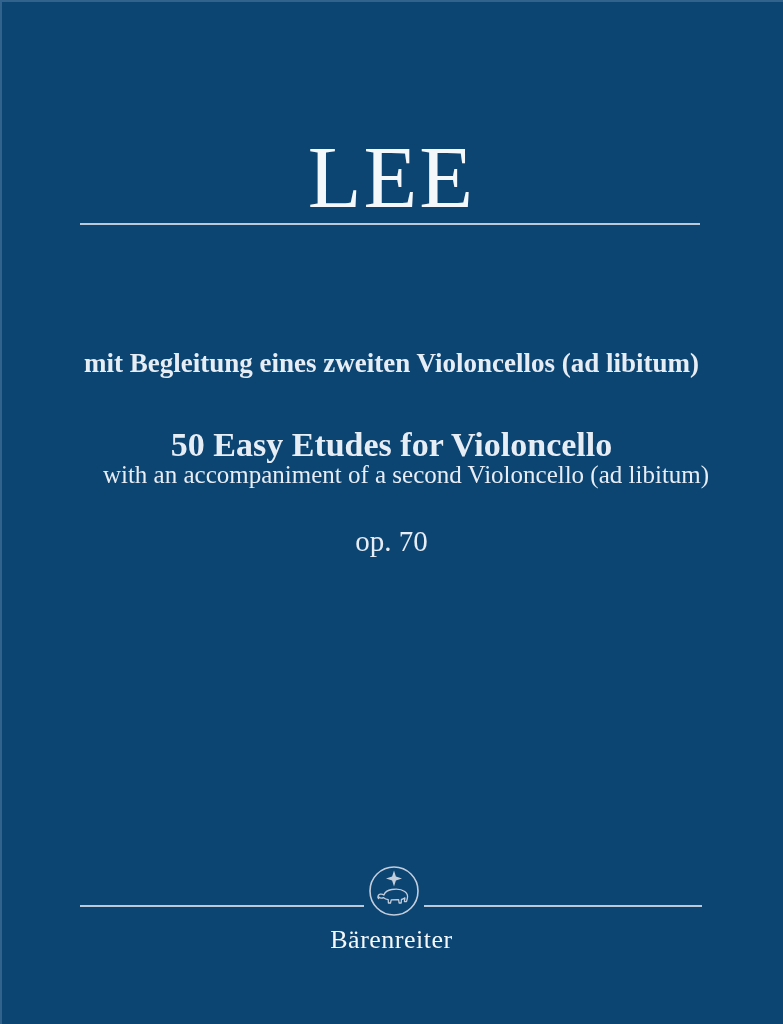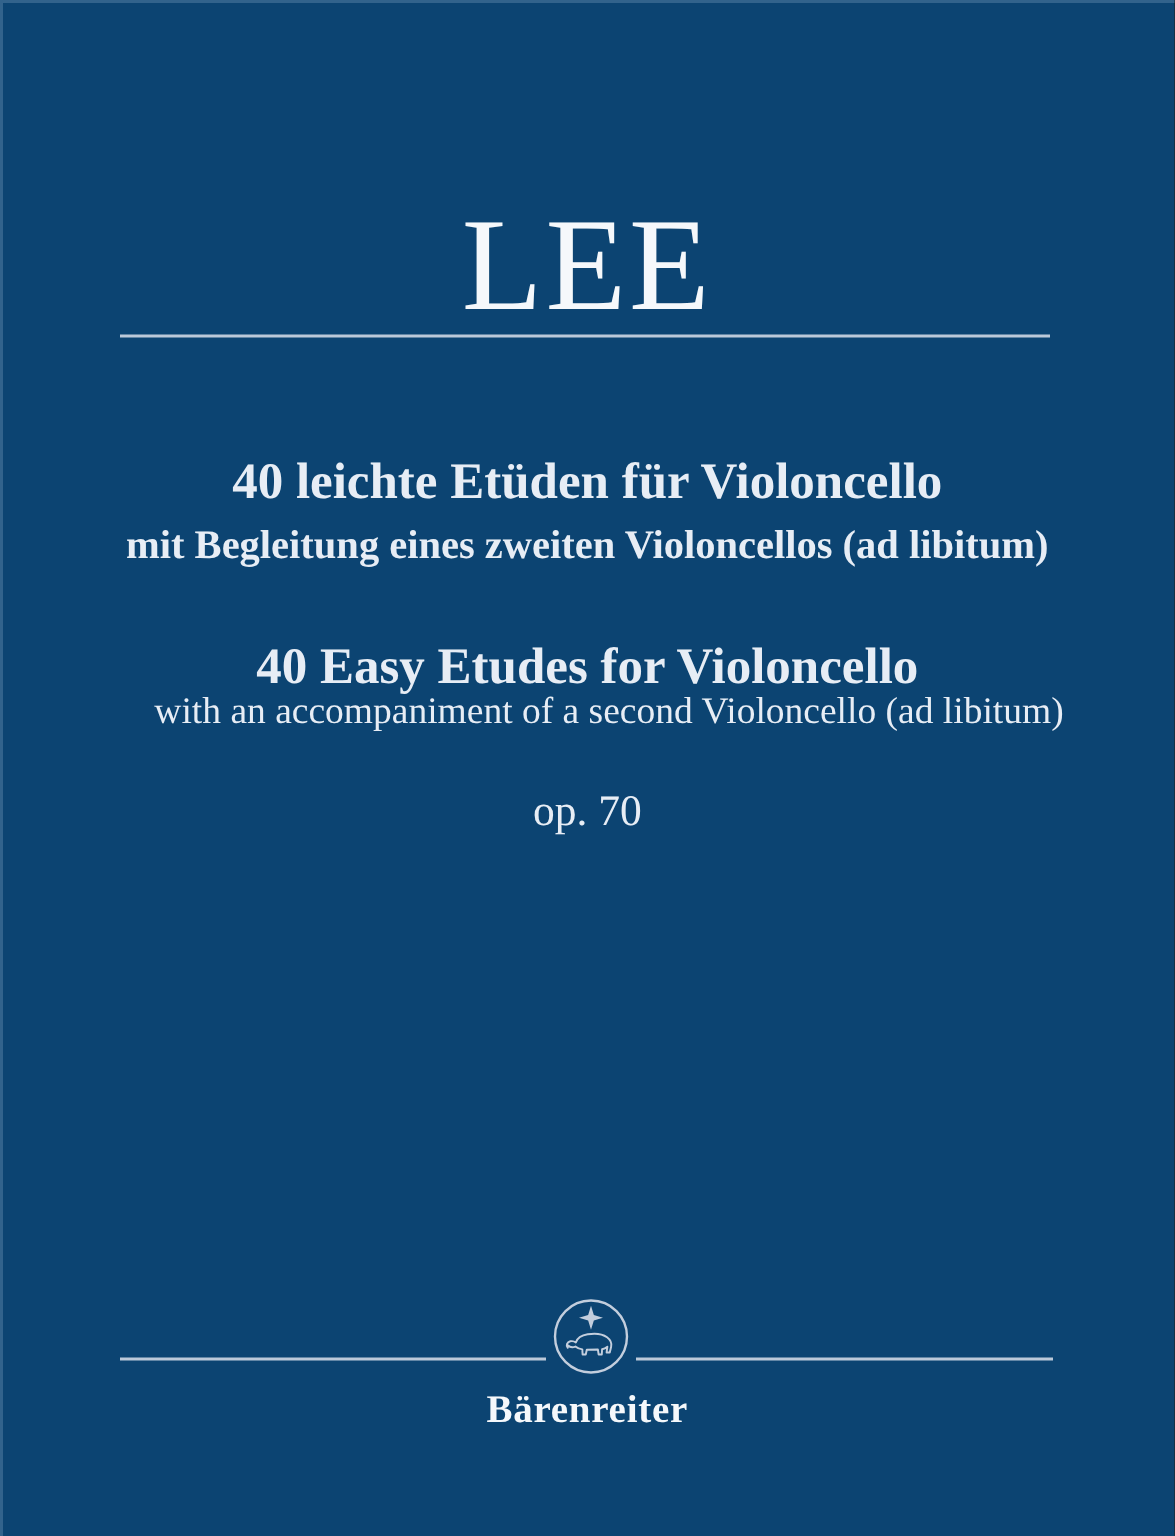--- a/index.html
+++ b/index.html
@@ -56,21 +56,21 @@
     padding-left: 29px;
   }
   .opus {
     top: 524px;
     font-size: 29px;
     font-weight: 400;
   }
   .publisher {
     top: 924px;
     font-size: 26px;
-    font-weight: 700;
+    font-weight: 400;
     letter-spacing: 0.5px;
     color: var(--text-bright, #f5f8fb);
   }
   .rule {
     position: absolute;
     height: 2px;
     background: var(--rule, #bcc9d9);
   }
   .rule-top {
     top: 223px;
@@ -102,25 +102,24 @@
 </style>
 </head>
 <body>
 
 <div class="cover" style="--bg: #0c4472; --text: #e7edf5; --text-bright: #f5f8fb; --rule: #bcc9d9;">
 
   <div class="centered-text composer">LEE</div>
 
   <div class="rule rule-top"></div>
 
-  <div class="centered-text title-de">40 leichte Etüden für Violoncello</div>
 
   <div class="centered-text subtitle-de">mit Begleitung eines zweiten Violoncellos (ad libitum)</div>
 
-  <div class="centered-text title-en">40 Easy Etudes for Violoncello</div>
+  <div class="centered-text title-en">50 Easy Etudes for Violoncello</div>
 
   <div class="centered-text subtitle-en">with an accompaniment of a second Violoncello (ad libitum)</div>
 
   <div class="centered-text opus">op. 70</div>
 
   <div class="rule rule-bottom-left"></div>
 
   <div class="logo">
     <svg viewBox="0 0 52 52">
       <circle cx="26" cy="26" r="24" fill="none" stroke="#c3cedd" stroke-width="1.6"></circle>

